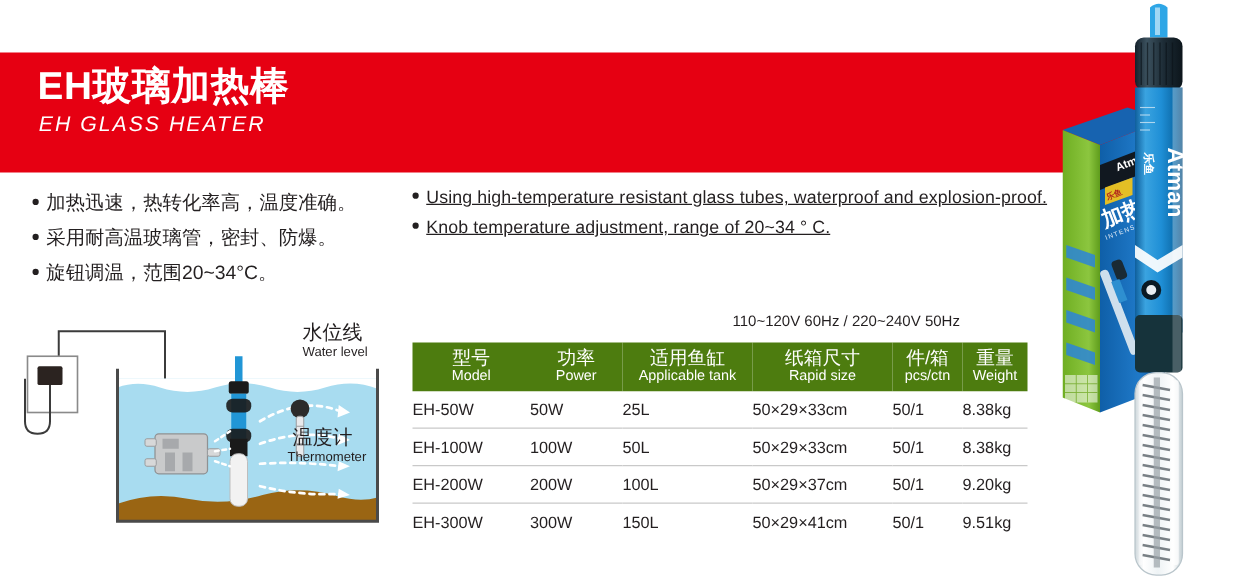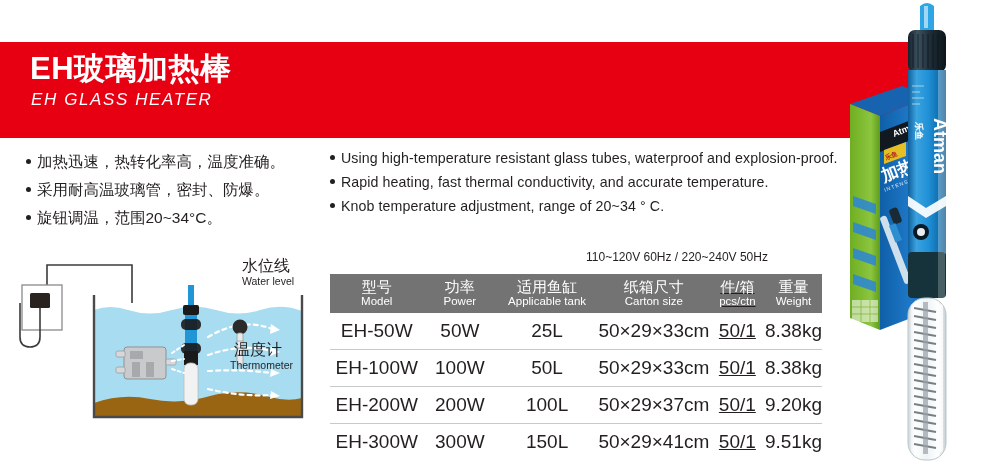--- a/index.html
+++ b/index.html
@@ -77,20 +77,21 @@
   }
   #bullets-cn .bullet-text {
     font-size: 15.5px;
     color: #231f20;
     letter-spacing: 0px;
   }
   #bullets-en .bullet-text {
     font-size: 14.2px;
     color: #231f20;
     letter-spacing: 0.1px;
+    text-decoration: underline;
   }
 
   
   #diagram {
     position: absolute;
     left: 12px;
     top: 255px;
     width: 310px;
     height: 180px;
     z-index: 3;
@@ -108,57 +109,57 @@
   }
   #spec-table {
     position: absolute;
     left: 330px;
     top: 274px;
     width: 492px;
     border-collapse: collapse;
     z-index: 3;
   }
   #spec-table thead tr {
-    background: #737373;
+    background: #4d7c0f;
   }
   #spec-table th {
     padding: 4px 0 5px 0;
     text-align: center;
     font-weight: normal;
     vertical-align: middle;
   }
   .th-cn {
     display: block;
     font-size: 15px;
     color: #ffffff;
     line-height: 1.15;
   }
   .th-en {
     display: block;
     font-size: 11.5px;
     color: #ffffff;
     line-height: 1.15;
   }
   #spec-table tbody td {
-    text-align: center;
-    font-size: 19px;
+    text-align: left;
+    font-size: 13px;
     color: #231f20;
     padding: 7px 0 7px 0;
     border-bottom: 1px solid #c9c9c9;
     white-space: nowrap;
   }
   #spec-table tbody tr:last-child td {
     border-bottom: none;
   }
   
   .col-model  { width: 94px; }
   .col-power  { width: 74px; }
   .col-tank   { width: 104px; }
   .col-carton { width: 112px; }
-  .col-pcs    { width: 56px; text-decoration: underline; }
+  .col-pcs    { width: 56px; }
   .col-weight { width: 52px; }
   td.col-pcs { font-size: 13px; }
 
   
   #product-photo {
     position: absolute;
     right: 0;
     top: 0;
     width: 150px;
     height: 468px;
@@ -188,24 +189,20 @@
   </div>
 </div>
 
 <div class="bullets" id="bullets-en">
   <div class="bullet-row">
     <span class="bullet-dot"></span>
     <span class="bullet-text">Using high-temperature resistant glass tubes, waterproof and explosion-proof.</span>
   </div>
   <div class="bullet-row">
     <span class="bullet-dot"></span>
-    <span class="bullet-text">Rapid heating, fast thermal conductivity, and accurate temperature.</span>
-  </div>
-  <div class="bullet-row">
-    <span class="bullet-dot"></span>
     <span class="bullet-text">Knob temperature adjustment, range of 20~34 ° C.</span>
   </div>
 </div>
 
 <svg id="diagram" viewBox="0 0 310 180">
 
   <path d="M35,30 L35,10 L120,10 L120,48" fill="none" stroke="#3b3b3b" stroke-width="1.6"></path>
   <rect x="10" y="30" width="40" height="45" fill="#ffffff" stroke="#8a8a8a" stroke-width="1.3"></rect>
   <rect x="18" y="38" width="20" height="15" rx="1.5" fill="#2b2320"></rect>
   <path d="M28,53 L28,82 Q28,92 18,92 Q8,92 8,82 L8,48" fill="none" stroke="#3b3b3b" stroke-width="1.6"></path>
@@ -282,21 +279,21 @@
       <th class="col-power">
         <span class="th-cn">功率</span>
         <span class="th-en">Power</span>
       </th>
       <th class="col-tank">
         <span class="th-cn">适用鱼缸</span>
         <span class="th-en">Applicable tank</span>
       </th>
       <th class="col-carton">
         <span class="th-cn">纸箱尺寸</span>
-        <span class="th-en">Carton size</span>
+        <span class="th-en">Rapid size</span>
       </th>
       <th class="col-pcs">
         <span class="th-cn">件/箱</span>
         <span class="th-en">pcs/ctn</span>
       </th>
       <th class="col-weight">
         <span class="th-cn">重量</span>
         <span class="th-en">Weight</span>
       </th>
     </tr>

